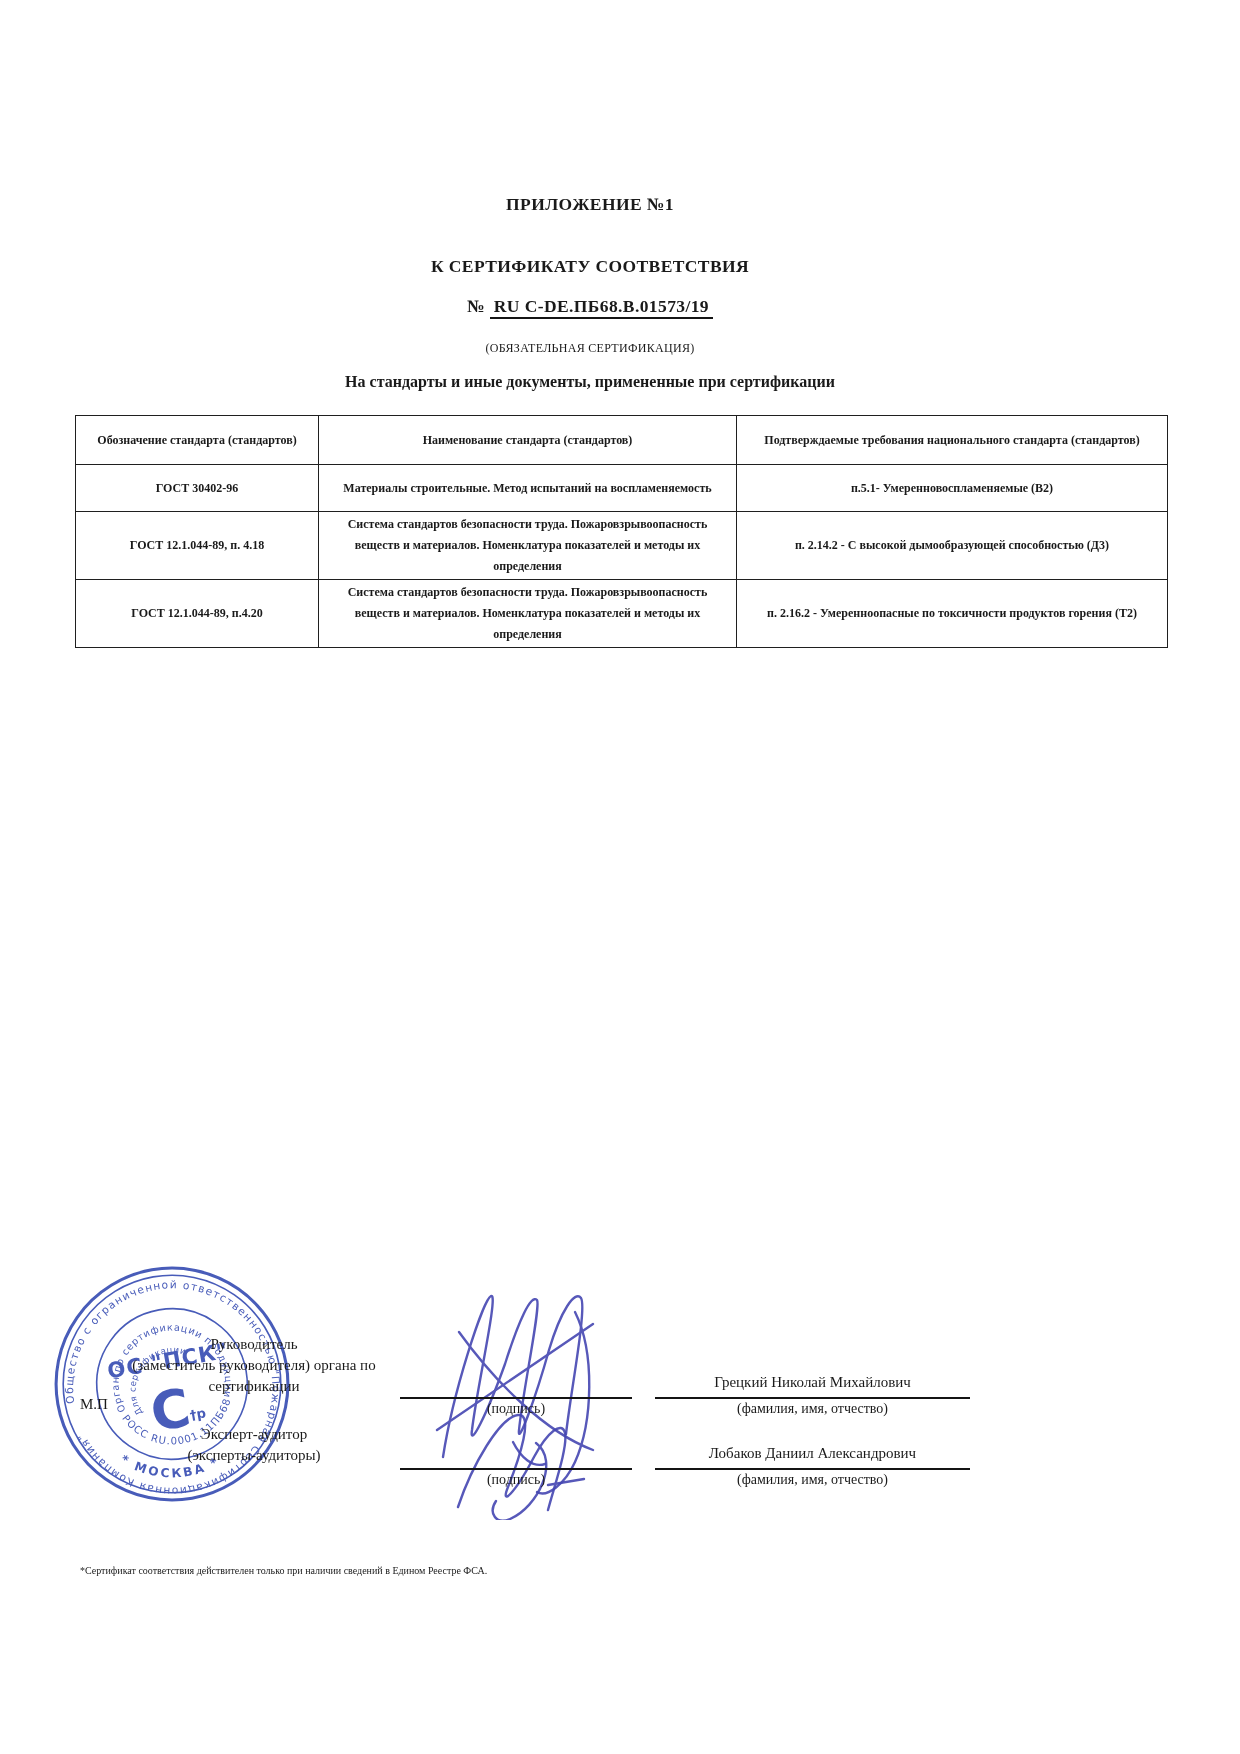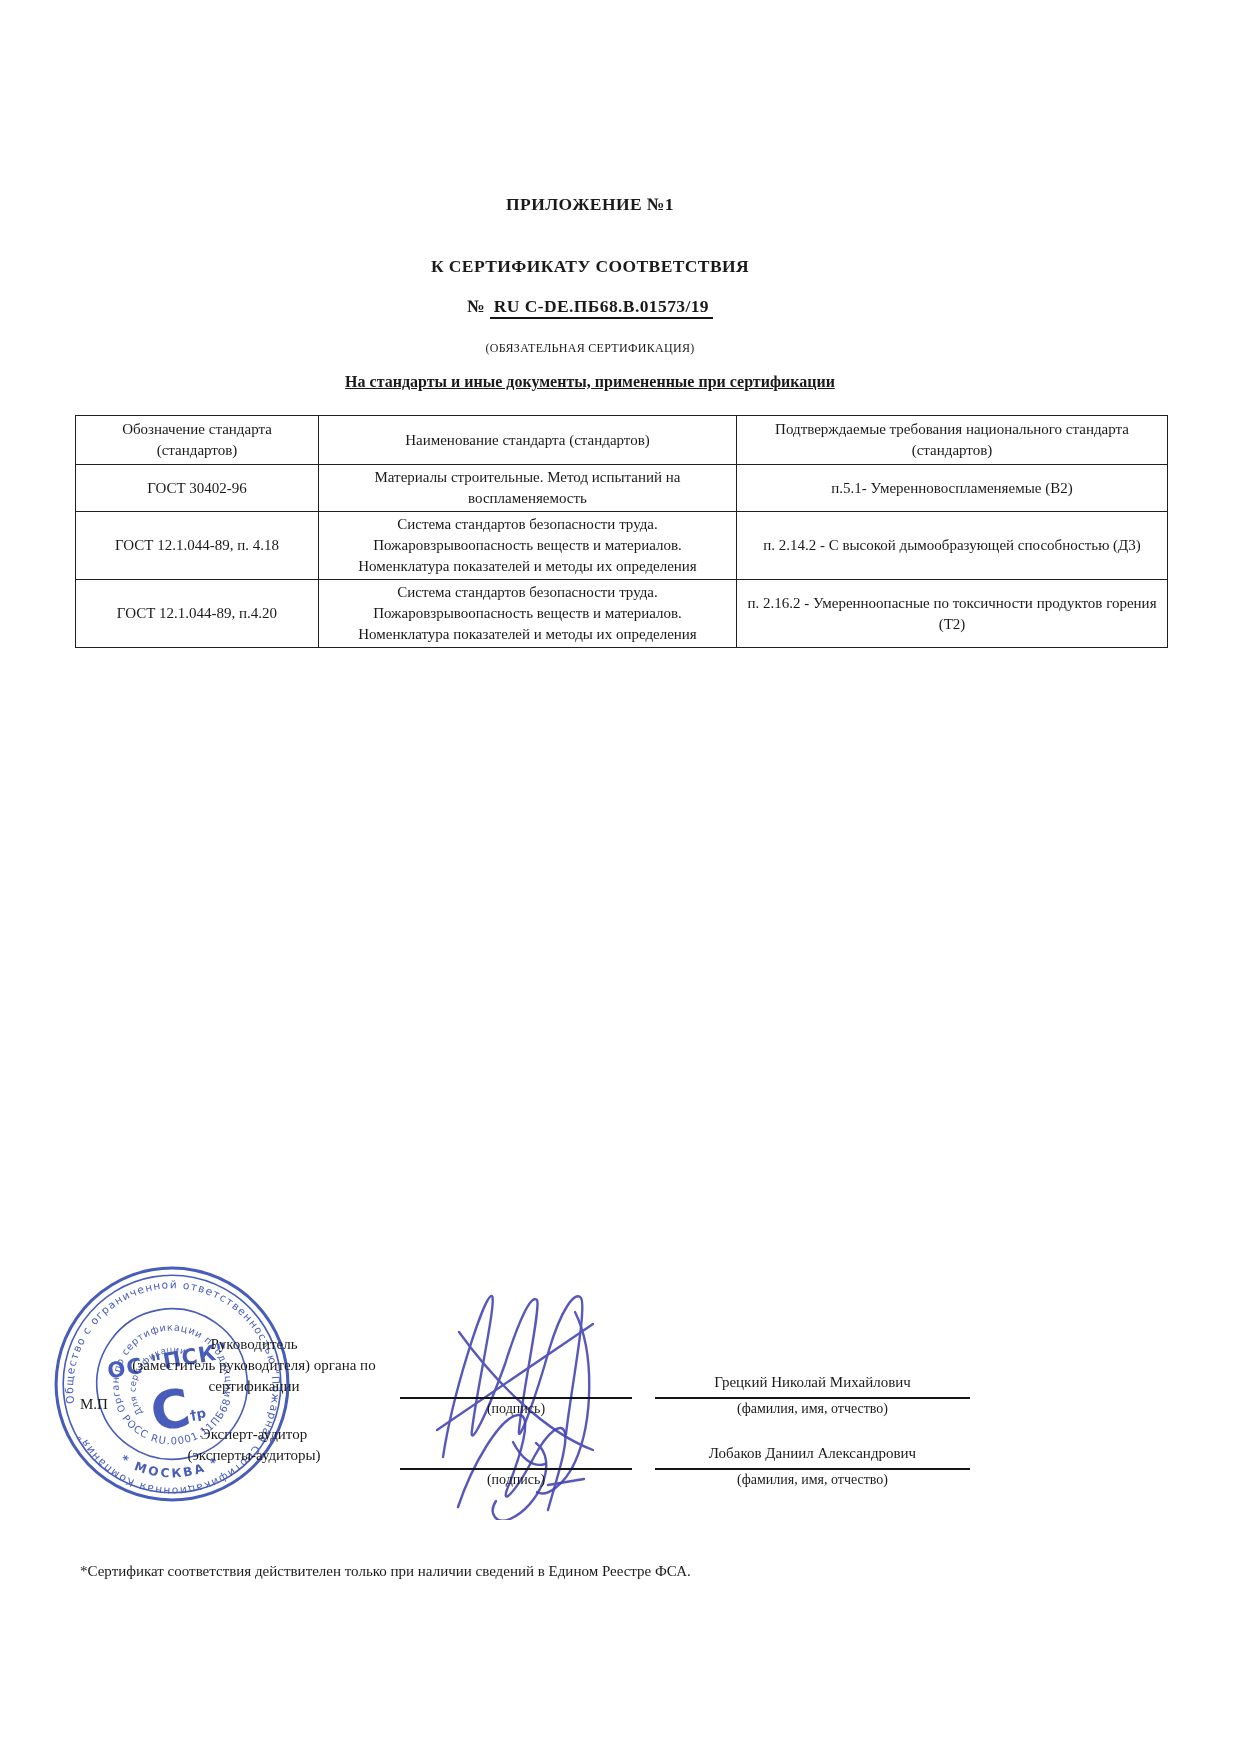--- a/index.html
+++ b/index.html
@@ -12,56 +12,56 @@
   
   .hdr{left:30px;width:1120px;text-align:center;font-weight:bold;}
   .hdr-main{font-size:17.5px;letter-spacing:.4px;}
   .hdr-sub{font-size:12px;font-weight:normal;letter-spacing:.3px;}
   .cert-num-underline{border-bottom:2px solid #151515;padding:0 4px 1px 4px;}
   .subtitle{font-size:16px;font-weight:bold;}
   
   table.stds{
     position:absolute;left:75px;top:415px;width:1091px;
     border-collapse:collapse;table-layout:fixed;
-    font-size:15px;line-height:21px;
+    font-size:12px;line-height:21px;font-weight:bold;
   }
   table.stds td{
     border:1.5px solid #1f1f1f;text-align:center;vertical-align:middle;
     padding:2px 10px;
   }
   table.stds tr.h td{height:44px;}
   table.stds tr.r1 td{height:42px;}
   table.stds tr.r2 td{height:42px;}
   table.stds tr.r3 td{height:60px;}
   table.stds tr.r4 td{height:63px;}
   .col1{width:222px;}
   .col2{width:397px;}
   .col3{width:410px;}
   
   .roleblock{left:78px;width:352px;text-align:center;font-size:15px;line-height:21px;}
   .mp{left:80px;top:1396px;font-size:15px;}
   .sigline{border-top:2px solid #141414;height:0;}
   .caption{font-size:14px;text-align:center;}
   .fio{font-size:15px;text-align:center;}
   
-  .footnote{left:80px;width:1060px;font-size:15px;line-height:30px;}
+  .footnote{left:80px;width:1060px;font-size:10px;line-height:30px;}
   .stamp-wrap{left:50px;top:1262px;width:244px;height:244px;transform:rotate(-10deg);opacity:.93;}
   svg text{font-family:"DejaVu Sans","Liberation Sans",sans-serif;}
 </style>
 </head>
 <body>
 
 <div class="abs hdr hdr-main" style="top:194px;">ПРИЛОЖЕНИЕ №1</div>
 <div class="abs hdr hdr-main" style="top:256px;">К СЕРТИФИКАТУ СООТВЕТСТВИЯ</div>
 <div class="abs hdr hdr-main" style="top:296px;">
   <span>№</span>
   <span class="cert-num-underline">RU C-DE.ПБ68.В.01573/19</span>
 </div>
 <div class="abs hdr hdr-sub" style="top:341px;">(ОБЯЗАТЕЛЬНАЯ СЕРТИФИКАЦИЯ)</div>
-<div class="abs hdr subtitle" style="top:373px;text-decoration:underline;">На стандарты и иные документы, примененные при сертификации</div>
+<div class="abs hdr subtitle" style="top:373px;">На стандарты и иные документы, примененные при сертификации</div>
 
 <table class="stds">
   <tbody>
       <tr class="h">
     <td class="col1">Обозначение стандарта (стандартов)</td>
     <td class="col2">Наименование стандарта (стандартов)</td>
     <td class="col3">Подтверждаемые требования национального стандарта (стандартов)</td>
   </tr>
   <tr class="r2">
     <td>ГОСТ 30402-96</td>

